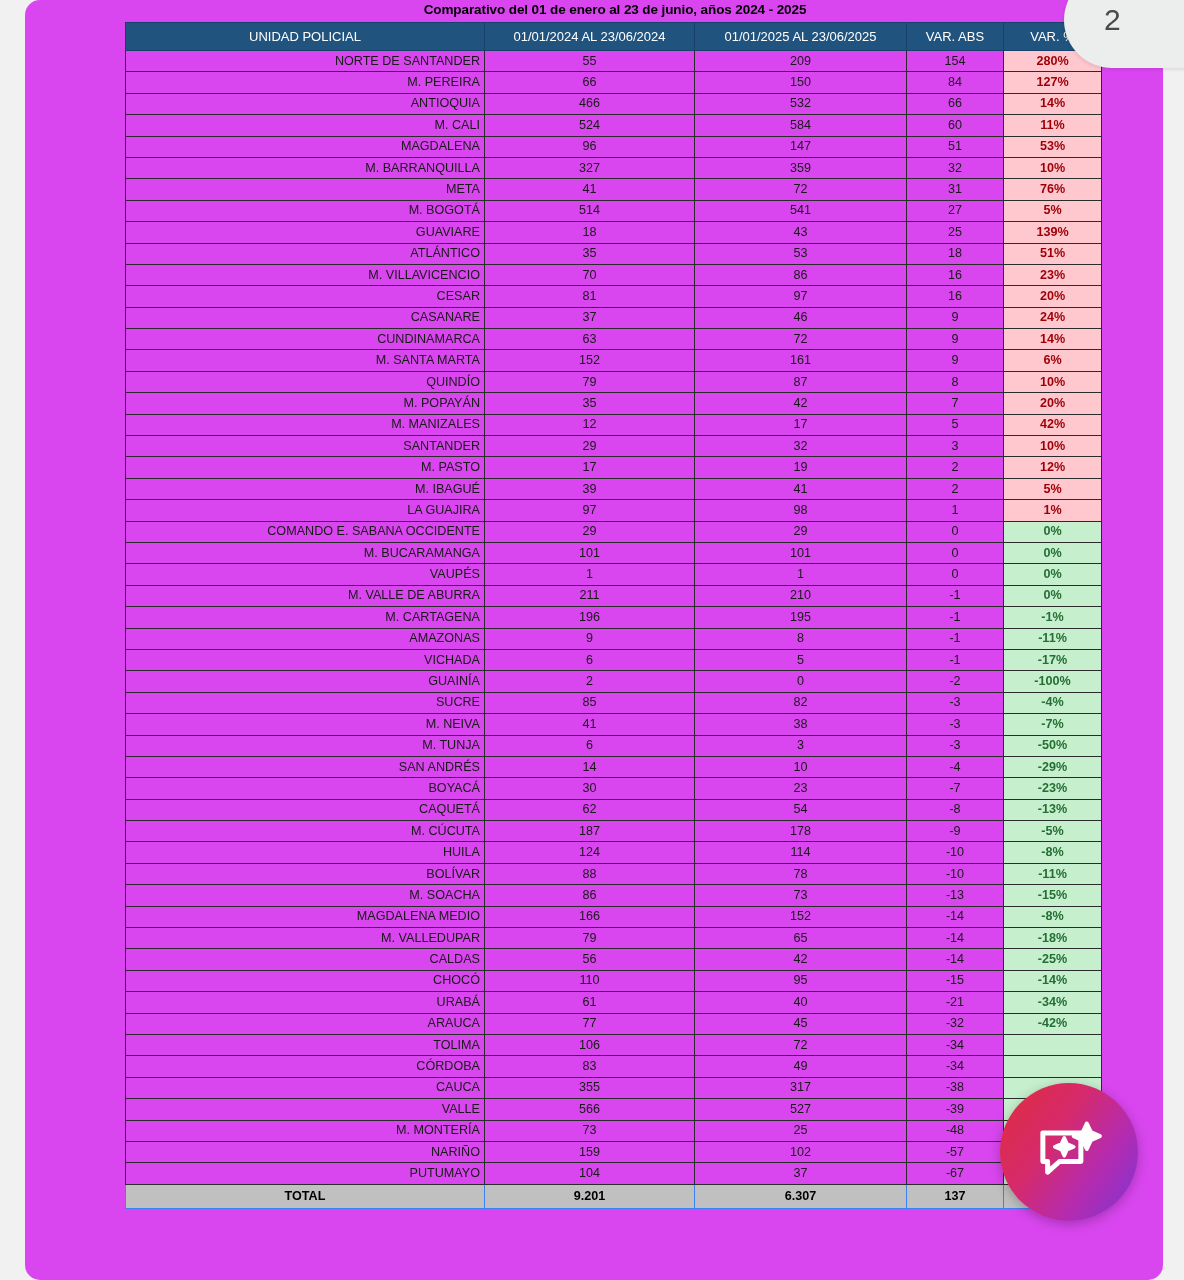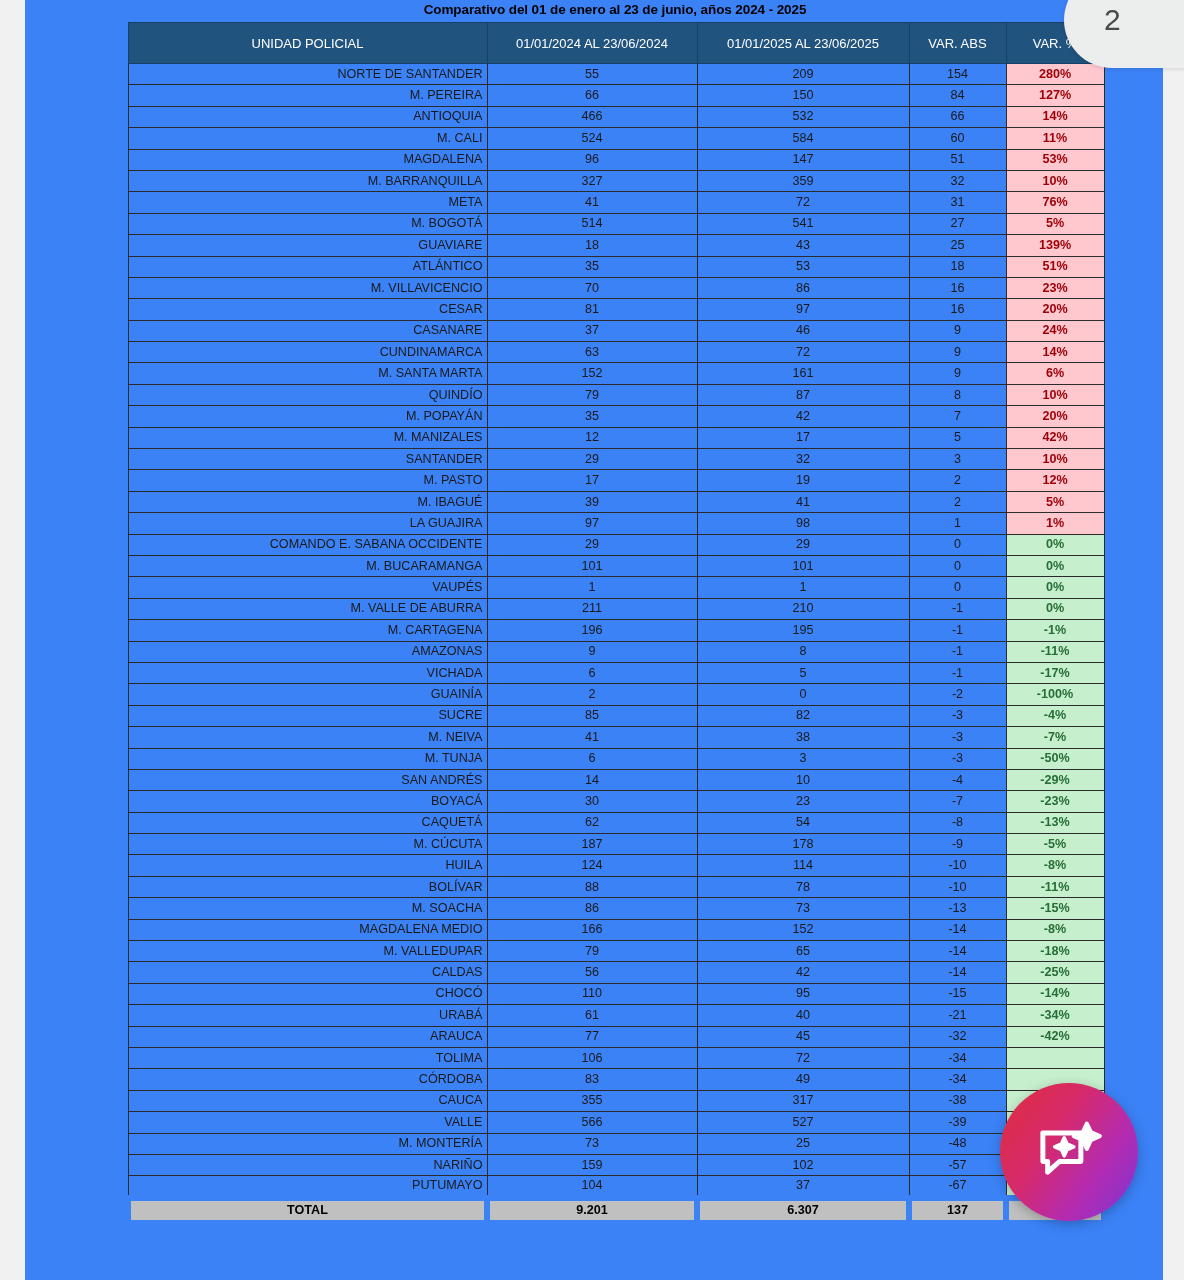--- a/index.html
+++ b/index.html
@@ -13,21 +13,22 @@
   #page {
     position: relative;
     width: 1184px; height: 1280px;
     background: #f1f1f1;
   }
   
   #sheet {
     position: absolute;
     left: 25px; top: 0;
     width: 1138px; height: 1280px;
-    background: #3b82f6;
+    background: #d946ef;
+    border-radius: 15px;
   }
   #doc-title {
     position: absolute;
     left: 100px; top: 2px;
     width: 980px;
     text-align: center;
     font-size: 13.5px;
     font-weight: bold;
     color: #000000;
     letter-spacing: -0.1px;
@@ -59,35 +60,35 @@
     line-height: 19px;
     overflow: hidden;
     white-space: nowrap;
   }
   table.grid thead th {
     background: #21537F;
     color: #ffffff;
     font-weight: normal;
     font-size: 13px;
     text-align: center;
-    height: 41px;
+    height: 28px;
     border: 1px solid #17406a;
   }
   td.unit  { text-align: right;   padding-left: 5px; }
   td.num   { text-align: center; }
   td.pct   { text-align: center; font-weight: bold; }
   td.pct.pos { background: #FFC7CE; color: #9C0006; }
   td.pct.neg { background: #C6EFCE; color: #266E34; }
 
   tr.total td {
     background: #C0C0C0;
     font-weight: bold;
     color: #000;
     height: 24px;
-    border: 6px solid #3b82f6;
+    border: 1px solid #3b82f6;
   }
   tr.total td.unit { text-align: center; }
 
   
   #notif-pill {
     position: absolute;
     left: 1064px; top: -28px;
     width: 180px; height: 96px;
     background: #eceded;
     border-radius: 48px;

